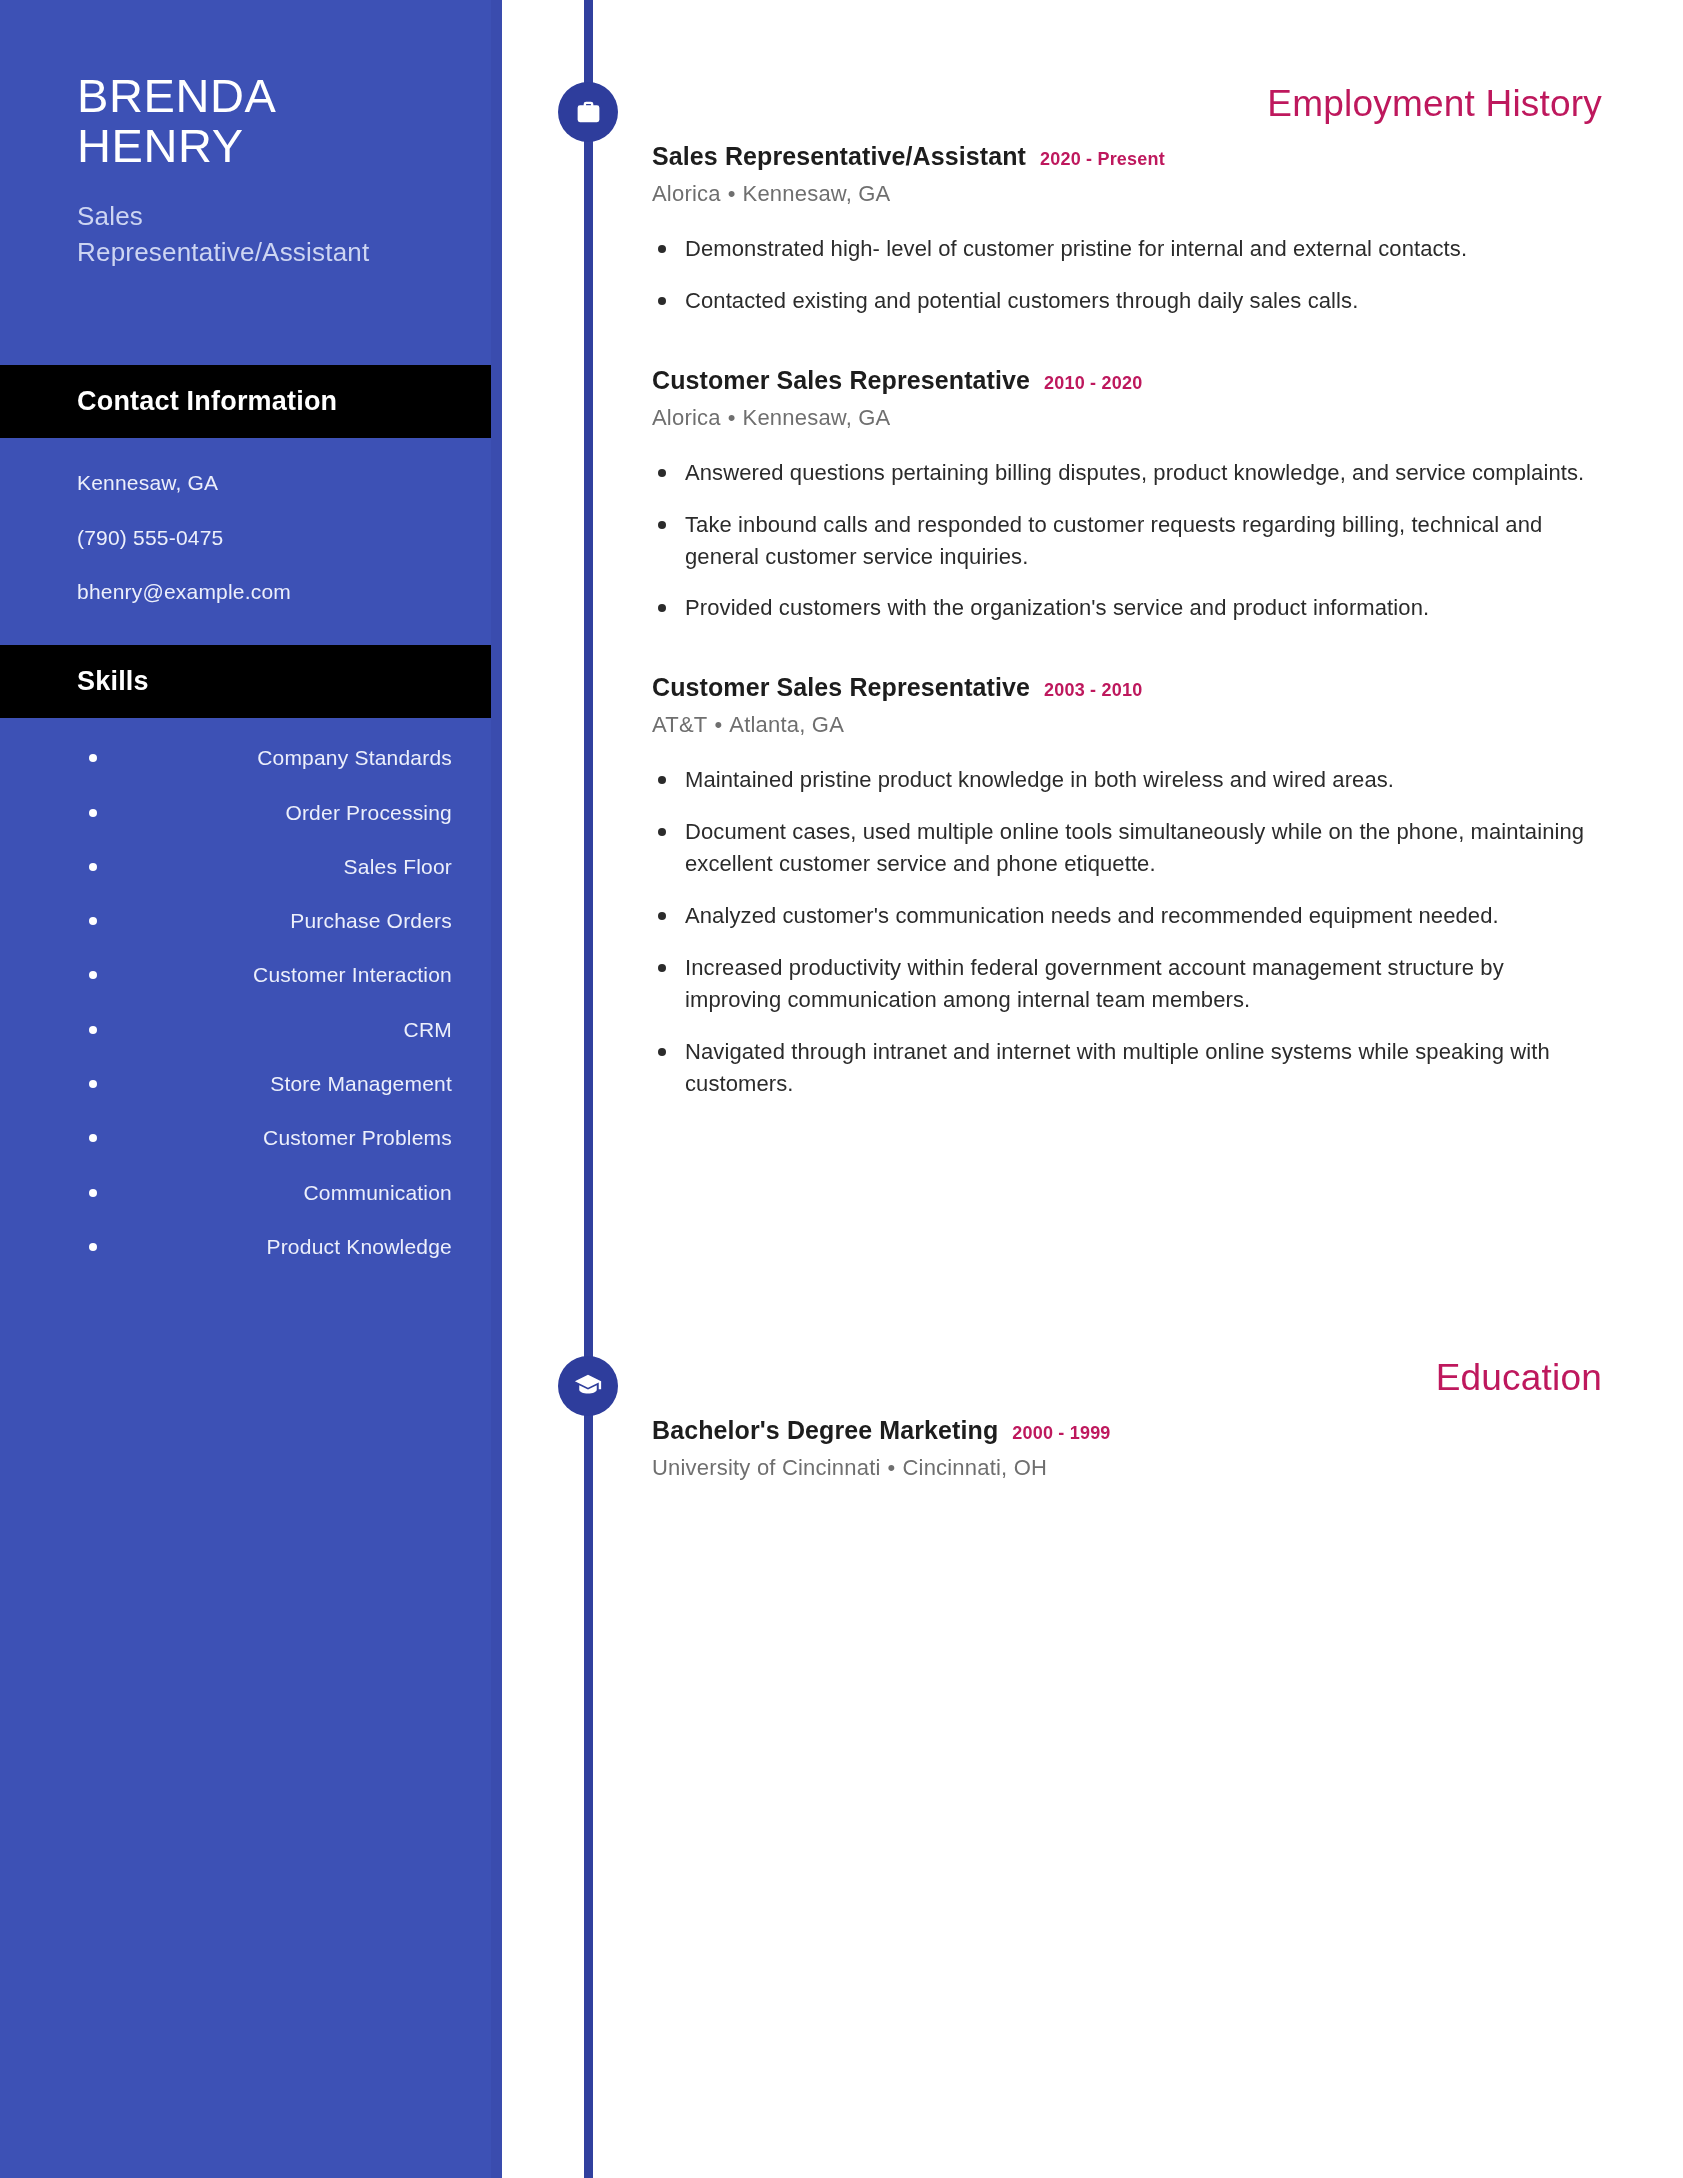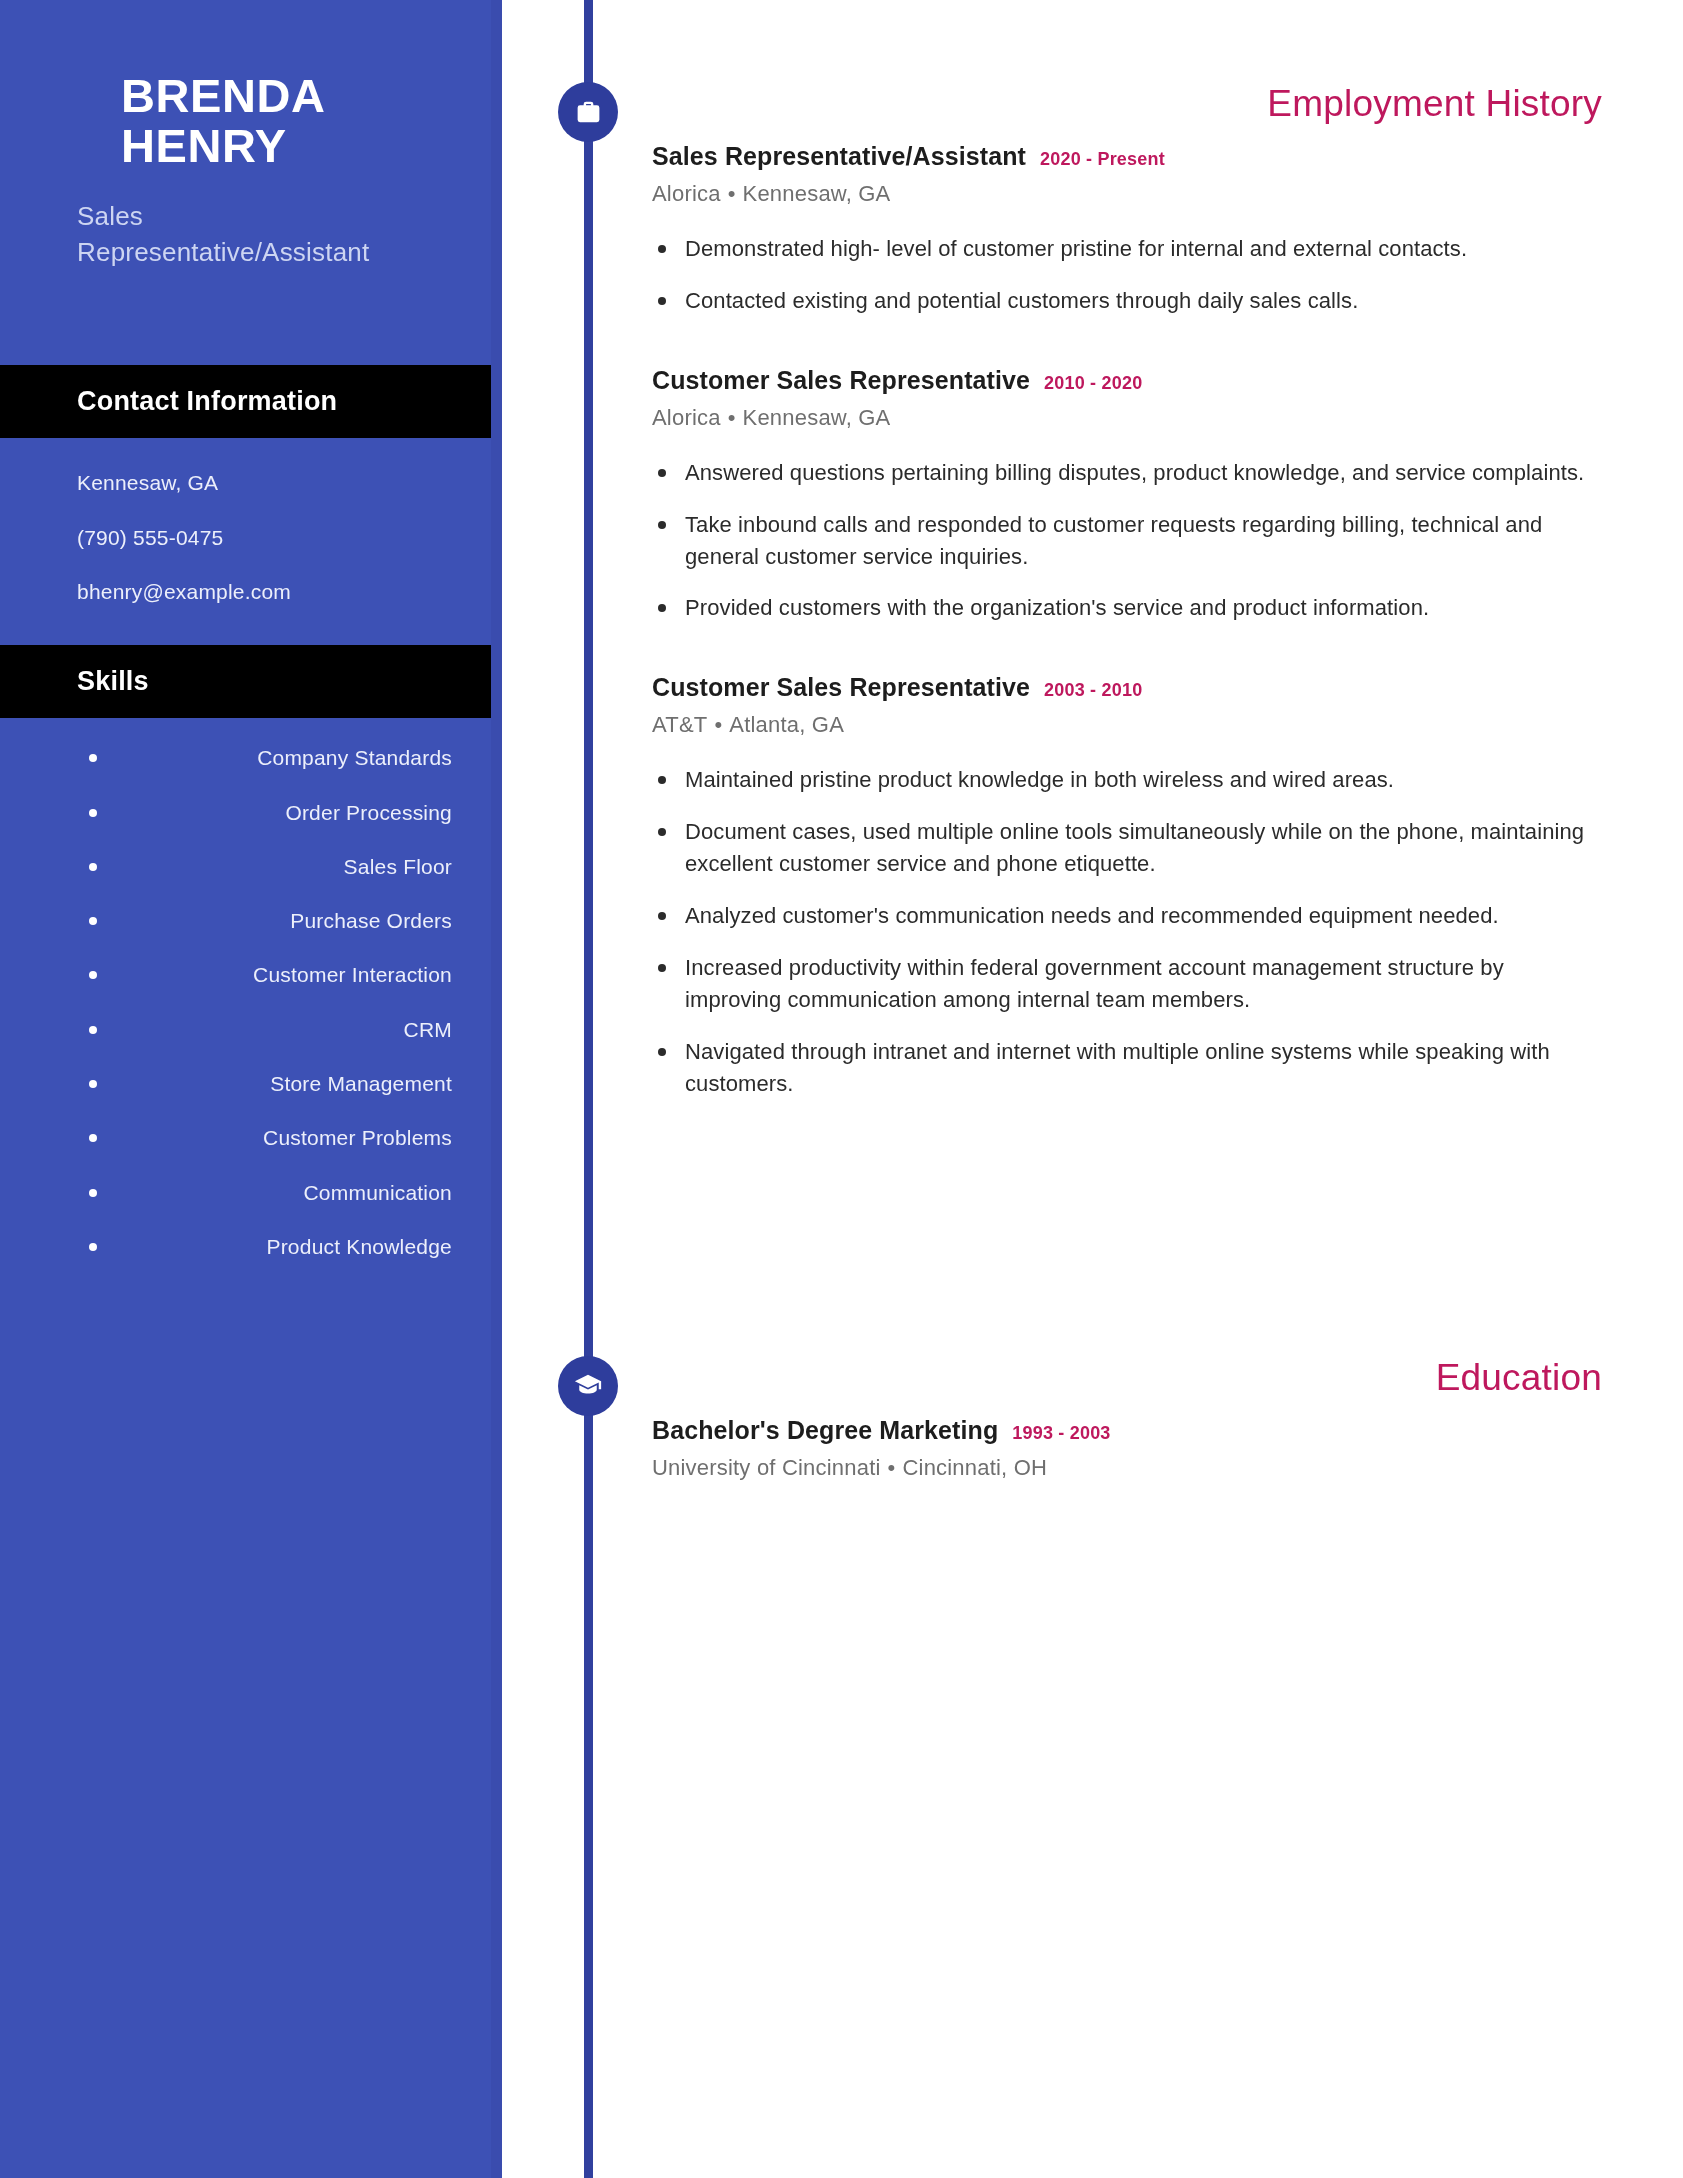--- a/index.html
+++ b/index.html
@@ -29,24 +29,23 @@
     position: absolute;
     left: 491px; top: 0;
     width: 11px; height: 2178px;
     background: #3a4cae;
   }
 
   .name-block { padding: 71px 69px 0 77px; }
   .name {
     color: #ffffff;
     font-size: 47px;
-    font-weight: 700;
+    font-weight: 400;
     line-height: 1.07;
     letter-spacing: 0.6px;
-    margin-left: 44px;
   }
   .job-title {
     color: #cdd5f2;
     font-size: 26px;
     font-weight: 400;
     line-height: 1.42;
     margin-top: 26px;
     letter-spacing: 0.2px;
   }
 
@@ -293,21 +292,21 @@
           <div class="bullet"><span class="dot"></span><span>Navigated through intranet and internet with multiple online systems while speaking with customers.</span></div>
         </div>
       </div>
     </section>
 
     <section class="sec-edu">
       <h2 class="sec-heading">Education</h2>
       <div class="entry">
         <div class="entry-head">
           <span class="entry-title">Bachelor's Degree Marketing</span>
-          <span class="entry-dates">1993 - 2003</span>
+          <span class="entry-dates">2000 - 1999</span>
         </div>
         <div class="entry-meta">
           <span>University of Cincinnati</span><span class="sep">•</span><span>Cincinnati, OH</span>
         </div>
       </div>
     </section>
 
   </main>
 </div>
 

